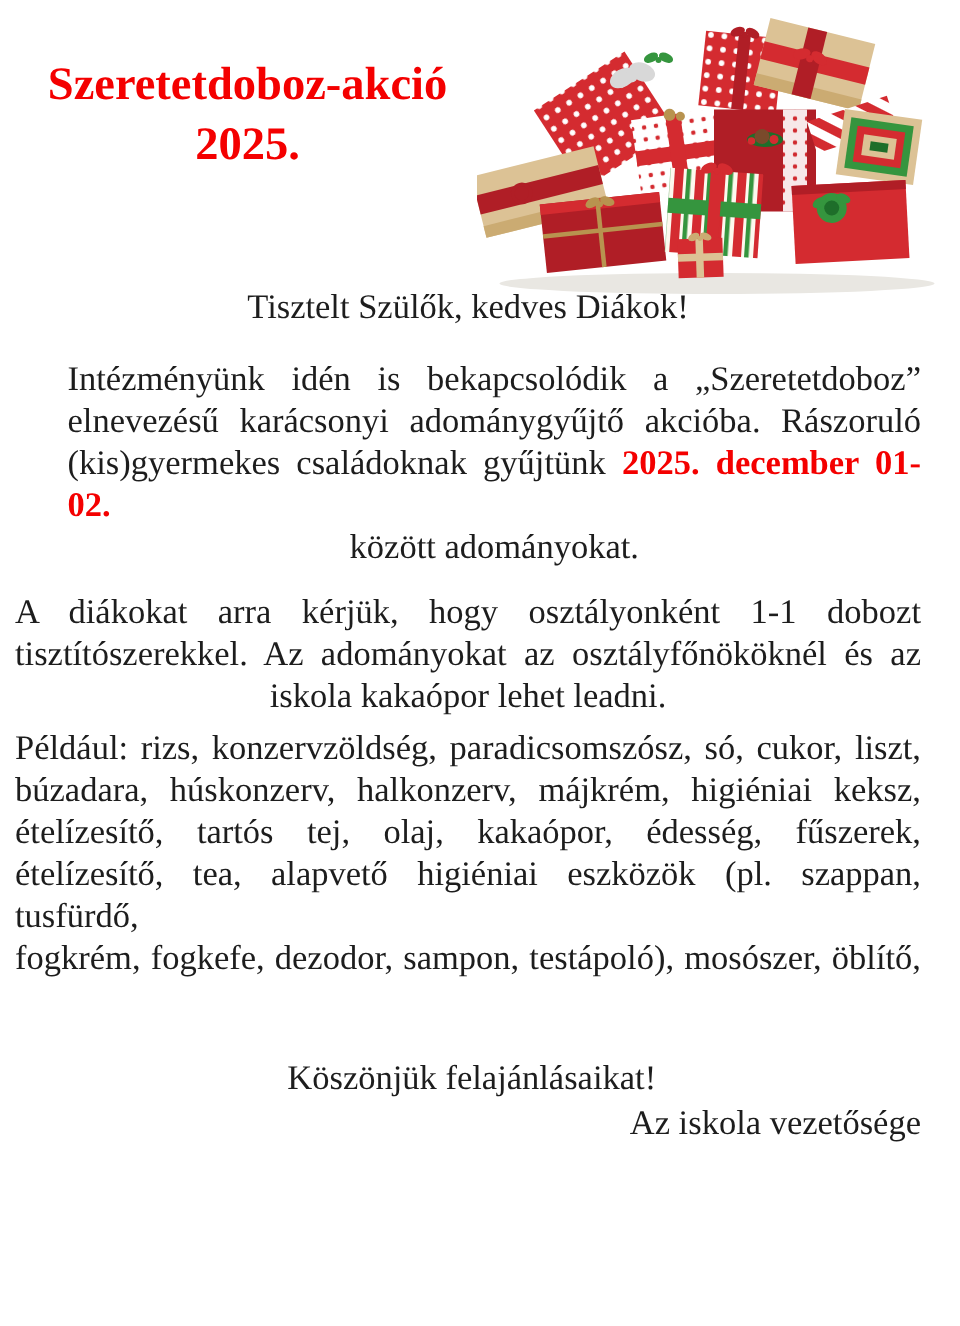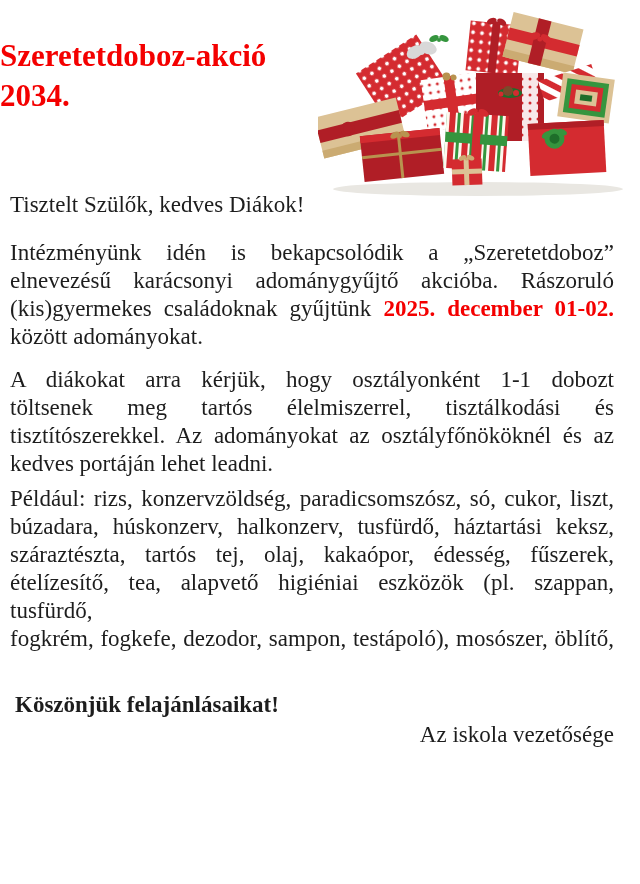--- a/index.html
+++ b/index.html
@@ -9,68 +9,68 @@
     height: 884px;
     background: var(--page-bg, #fff);
     font-family: "Liberation Serif", "DejaVu Serif", serif;
     color: var(--text, #1d1d1d);
     overflow: hidden;
   }
   .title {
     position: absolute;
     top: 36px; left: 0;
     width: 330px;
-    text-align: left;
+    text-align: center;
     color: var(--accent, #f40000);
     font-weight: bold;
     font-size: 31px;
     line-height: 40px;
   }
   .photo {
     position: absolute;
     top: 0; left: 318px;
     width: 322px; height: 197px;
   }
   .bodytext {
     position: absolute;
     top: 191px; left: 10px;
     width: 604px;
     font-size: 23px;
     line-height: 28px;
   }
   .line { text-align: justify; text-align-last: justify; }
-  .line.left { text-align: left; text-align-last: auto; }
+  .line.left { text-align: center; text-align-last: auto; }
   .line.right { text-align: right; text-align-last: auto; }
-  .p-intro   { margin-top: 20px; }
+  .p-intro   { margin-top: 20px; margin-left: 35px; }
   .p-request { margin-top: 15px; }
   .h-question { margin-top: 18px; color: var(--accent, #f40000); font-weight: bold; }
   .p-examples { margin-top: 7px; }
   .p-closing  { margin-top: 35px; }
-  .p-thanks   { margin-top: 38px; padding-left: 5px; font-weight: bold; }
+  .p-thanks   { margin-top: 52px; padding-left: 5px; }
   .p-signature { margin-top: 2px; }
   .date-red { color: var(--accent, #f40000); font-weight: bold; }
   
   .f-red    { fill: var(--gift-red, #d42b30); }
   .f-red2   { fill: var(--gift-red-dark, #b01e26); }
   .f-green  { fill: var(--gift-green, #35953e); }
   .f-green2 { fill: var(--gift-green-dark, #1e6e2a); }
   .f-kraft  { fill: var(--gift-kraft, #dcc295); }
   .f-kraft2 { fill: var(--gift-kraft-dark, #cbab72); }
   .f-gold   { fill: var(--gift-gold, #b8934f); }
   .f-silver { fill: var(--gift-silver, #d8d8d8); }
   .f-shadow { fill: var(--shadow, #e9e7e2); }
 </style>
 </head>
 <body>
 
 <div class="page">
 
   <div class="title">
     <div>Szeretetdoboz-akció</div>
-    <div>2034.</div>
+    <div>2025.</div>
   </div>
 
   <svg class="photo" viewBox="0 0 322 197" aria-hidden="true">
     <defs>
       <pattern id="dotRW" width="9" height="9" patternUnits="userSpaceOnUse">
         <rect width="9" height="9" class="f-red"></rect>
         <circle cx="4.5" cy="4.5" r="1.9" fill="#ffffff"></circle>
       </pattern>
       <pattern id="dotWR" width="8" height="8" patternUnits="userSpaceOnUse">
         <rect width="8" height="8" fill="#ffffff"></rect>
@@ -196,30 +196,29 @@
 
     <div class="p-intro">
       <div class="line">Intézményünk idén is bekapcsolódik a „Szeretetdoboz”</div>
       <div class="line">elnevezésű karácsonyi adománygyűjtő akcióba. Rászoruló</div>
       <div class="line"><span>(kis)gyermekes családoknak gyűjtünk </span> <span class="date-red">2025. december 01-02.</span></div>
       <div class="line left">között adományokat.</div>
     </div>
 
     <div class="p-request">
       <div class="line">A diákokat arra kérjük, hogy osztályonként 1-1 dobozt</div>
-      <div class="line">töltsenek meg tartós élelmiszerrel, tisztálkodási és</div>
       <div class="line">tisztítószerekkel. Az adományokat az osztályfőnököknél és az</div>
-      <div class="line left">kedves portáján lehet leadni.</div>
+      <div class="line left">iskola kakaópor lehet leadni.</div>
     </div>
 
 
     <div class="p-examples">
       <div class="line">Például: rizs, konzervzöldség, paradicsomszósz, só, cukor, liszt,</div>
-      <div class="line">búzadara, húskonzerv, halkonzerv, tusfürdő, háztartási keksz,</div>
-      <div class="line">száraztészta, tartós tej, olaj, kakaópor, édesség, fűszerek,</div>
+      <div class="line">búzadara, húskonzerv, halkonzerv, májkrém, higiéniai keksz,</div>
+      <div class="line">ételízesítő, tartós tej, olaj, kakaópor, édesség, fűszerek,</div>
       <div class="line">ételízesítő, tea, alapvető higiéniai eszközök (pl. szappan, tusfürdő,</div>
       <div class="line">fogkrém, fogkefe, dezodor, sampon, testápoló), mosószer, öblítő,</div>
     </div>
 
 
     <div class="line left p-thanks">Köszönjük felajánlásaikat!</div>
 
     <div class="line right p-signature">Az iskola vezetősége</div>
 
   </div>

